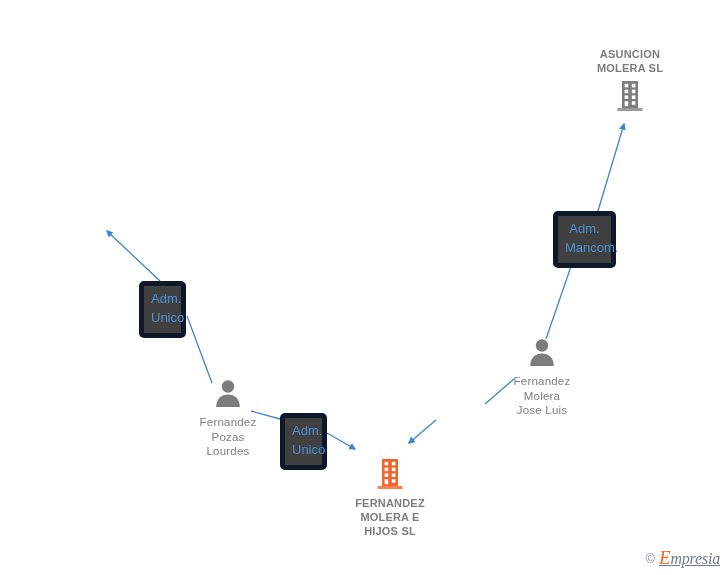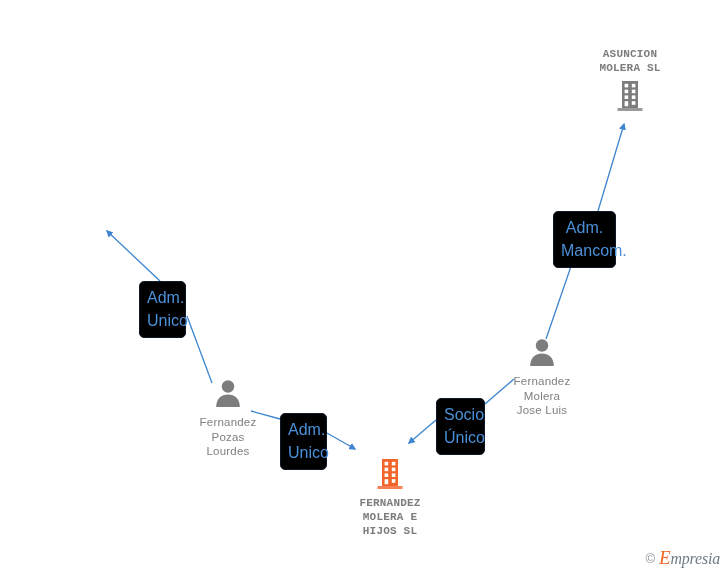--- a/index.html
+++ b/index.html
@@ -36,21 +36,20 @@
   }
   .node-label {
     font-size: 11px;
     color: #808080;
     letter-spacing: 0.2px;
     white-space: pre-line;
   }
   .node-label.company {
     font-weight: bold;
     color: #7d7d7d;
-    font-family: Liberation Mono, monospace;
   }
   .node-label.person {
     font-weight: normal;
     color: #808080;
     font-size: 11.5px;
   }
   .icon-wrap {
     display: block;
     height: 34px;
     line-height: 0;
@@ -59,25 +58,25 @@
 
   
   .node.company-above .node-label { margin-bottom: 4px; }
   
   .node.company-below .node-label { margin-top: 5px; }
   .node.person-node .node-label { margin-top: 3px; }
 
   
   .edge-label {
     position: absolute;
-    border: 1px solid #0f172a;
+    border: 5px solid #0f172a;
     border-radius: 5px;
-    background: #000000;
+    background: #404040;
     color: #4a90d9;
-    font-size: 16px;
+    font-size: 13px;
     line-height: 1.45;
     text-align: center;
     padding: 4px 7px 5px 7px;
     white-space: pre-line;
     box-sizing: border-box;
   }
 
   
   #watermark {
     position: absolute;
@@ -92,20 +91,21 @@
   #watermark .copy {
     color: #8a8f99;
     font-size: 13px;
   }
   #watermark .brand {
     font-family: "Liberation Serif", serif;
     font-style: italic;
     font-size: 16px;
     color: #6f7b87;
     letter-spacing: -0.2px;
+    text-decoration: underline;
   }
   #watermark .brand .cap {
     color: #f26522;
     font-size: 19px;
   }
 </style>
 </head>
 <body>
 
 <div id="canvas">
@@ -204,21 +204,19 @@
 
   <div class="edge-label" style="left:139px; top:281px; width:47px;">Adm.
 Unico</div>
 
   <div class="edge-label" style="left:280px; top:413px; width:47px;">Adm.
 Unico</div>
 
   <div class="edge-label" style="left:553px; top:211px; width:63px;">Adm.
 Mancom.</div>
 
-  <div class="edge-label" style="left:436px; top:398px; width:49px;">Socio
-Único</div>
 
   <div id="watermark">
     <span class="copy">©</span>
     <span class="brand"><span class="cap">E</span><span>mpresia</span></span>
   </div>
 
 </div>
 
 </body></html>

